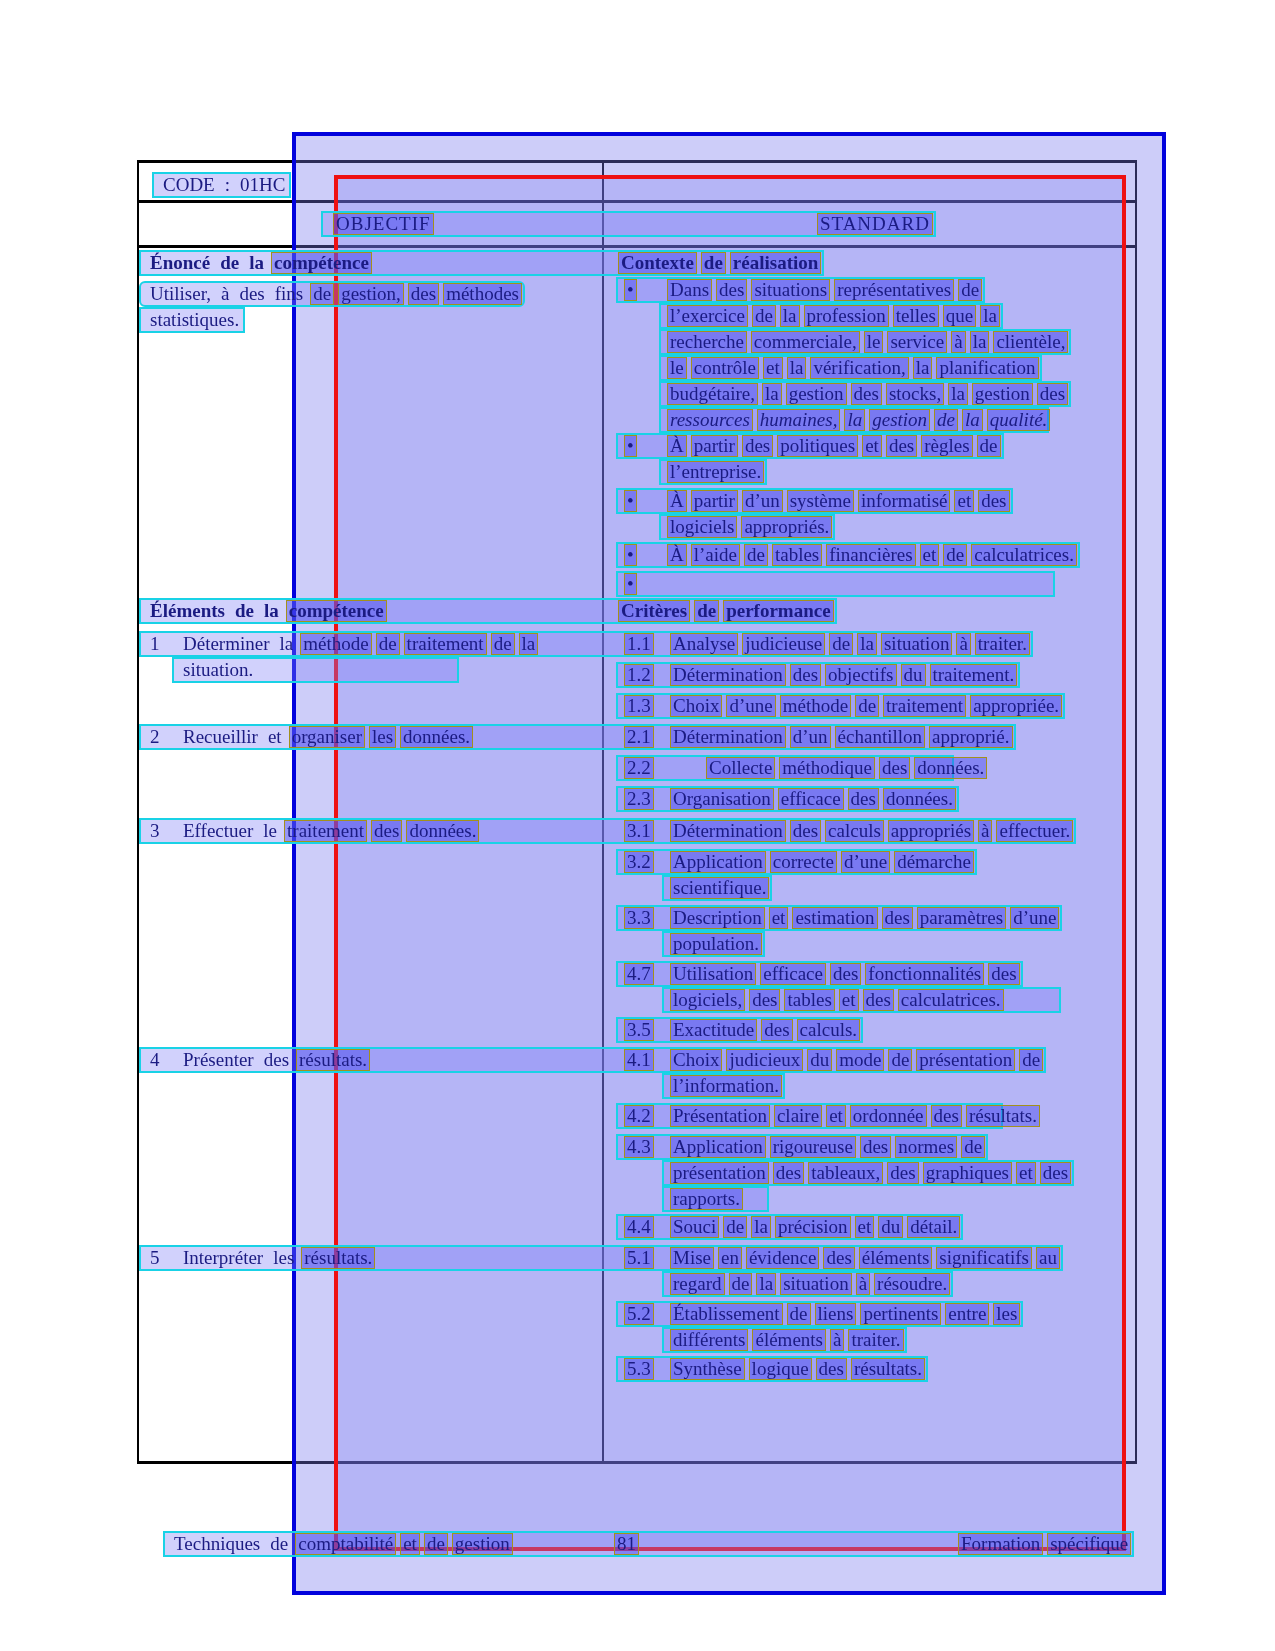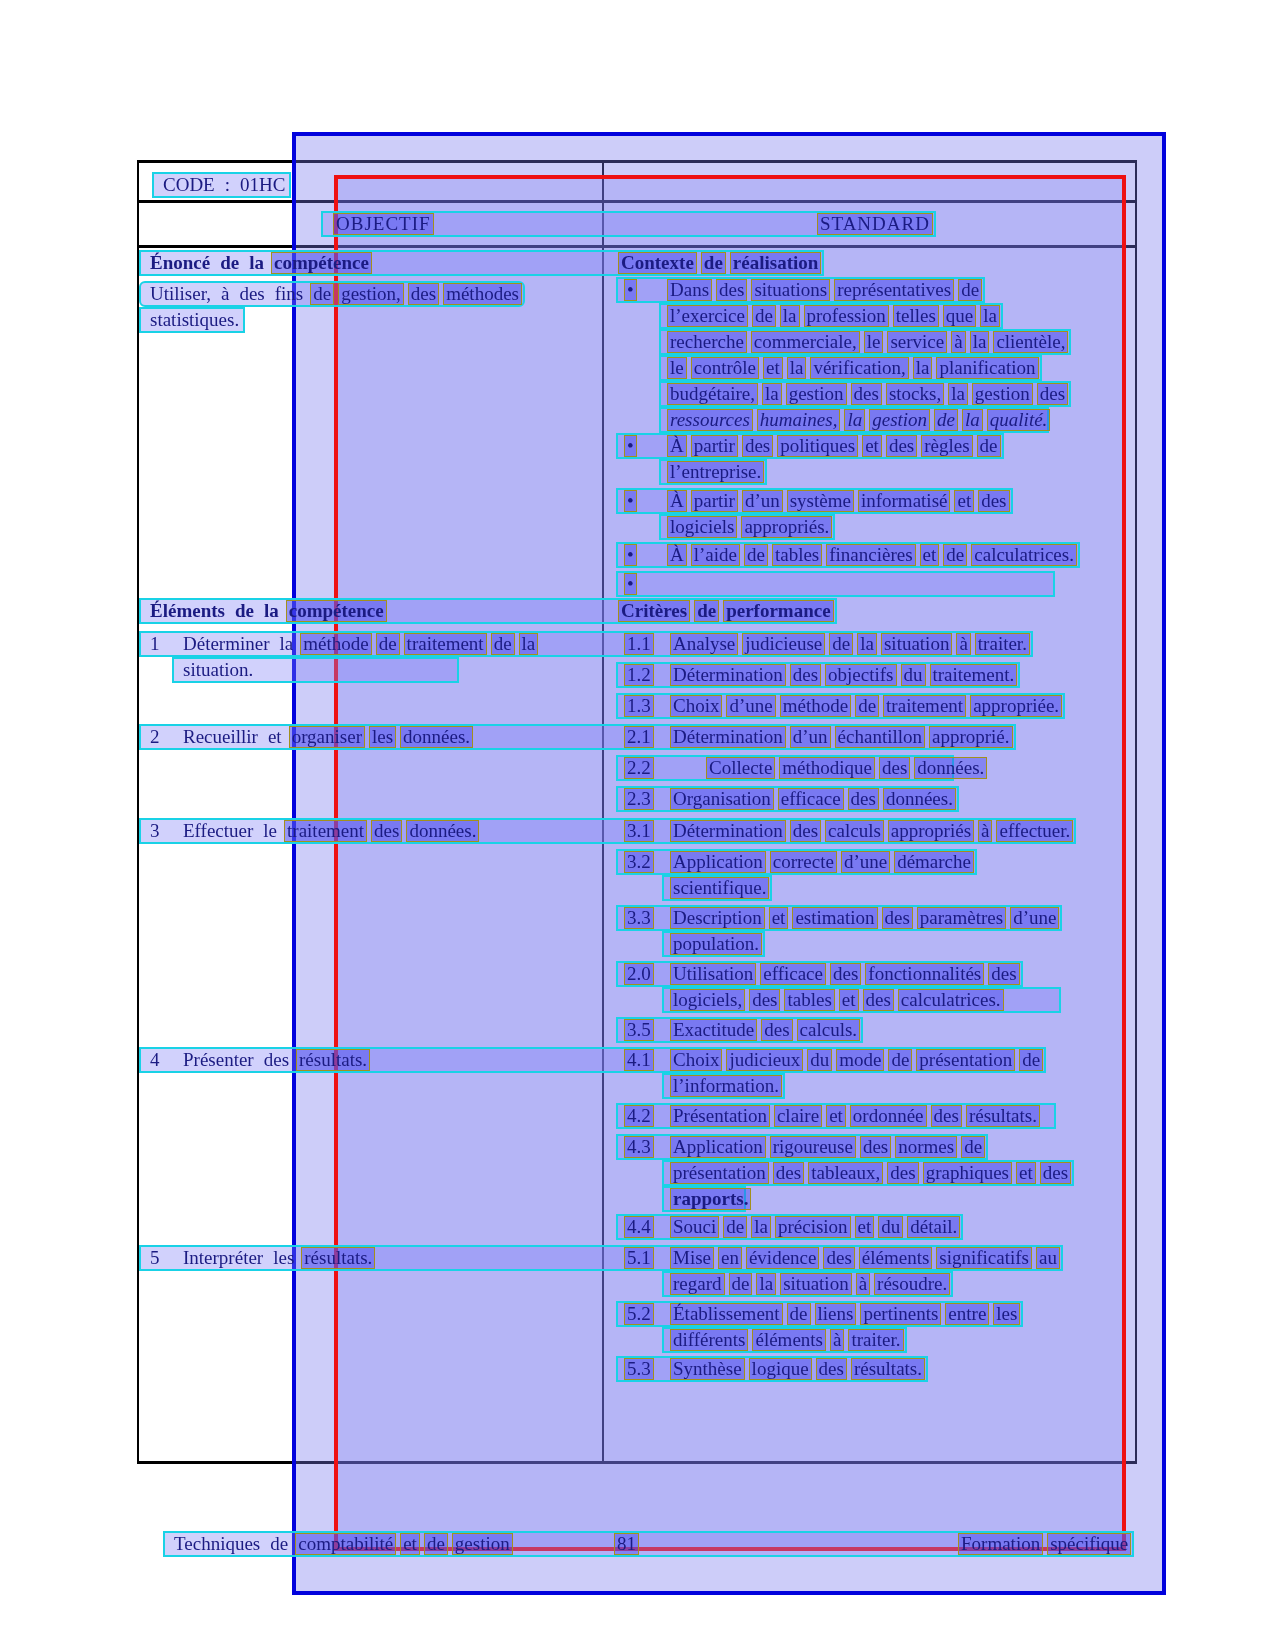--- a/index.html
+++ b/index.html
@@ -171,51 +171,51 @@
         <span class="seg" style="left: 6px;"><span class="w boxed">scientifique.</span></span>
       </div>
       <div class="line" style="left: 616px; top: 905px; width: 446px;">
         <span class="seg" style="left: 6px;"><span class="w boxed">3.3</span></span>
         <span class="seg" style="left: 52px;"><span class="w boxed">Description</span><span class="w boxed">et</span><span class="w boxed">estimation</span><span class="w boxed">des</span><span class="w boxed">paramètres</span><span class="w boxed">d’une</span></span>
       </div>
       <div class="line" style="left: 662px; top: 931px; width: 103px;">
         <span class="seg" style="left: 6px;"><span class="w boxed">population.</span></span>
       </div>
       <div class="line" style="left: 616px; top: 961px; width: 407px;">
-        <span class="seg" style="left: 6px;"><span class="w boxed">2.0</span></span>
+        <span class="seg" style="left: 6px;"><span class="w boxed">4.7</span></span>
         <span class="seg" style="left: 52px;"><span class="w boxed">Utilisation</span><span class="w boxed">efficace</span><span class="w boxed">des</span><span class="w boxed">fonctionnalités</span><span class="w boxed">des</span></span>
       </div>
       <div class="line" style="left: 662px; top: 987px; width: 399px; font-family: Liberation Serif, serif;">
         <span class="seg" style="left: 6px;"><span class="w boxed">logiciels,</span><span class="w boxed">des</span><span class="w boxed">tables</span><span class="w boxed">et</span><span class="w boxed">des</span><span class="w boxed">calculatrices.</span></span>
       </div>
       <div class="line" style="left: 616px; top: 1017px; width: 247px;">
         <span class="seg" style="left: 6px;"><span class="w boxed">3.5</span></span>
         <span class="seg" style="left: 52px;"><span class="w boxed">Exactitude</span><span class="w boxed">des</span><span class="w boxed">calculs.</span></span>
       </div>
       <div class="line" style="left: 139px; top: 1047px; width: 907px;">
         <span class="seg" style="left: 6px;"><span class="w">4</span></span>
         <span class="seg" style="left: 39px;"><span class="w">Présenter</span><span class="w">des</span><span class="w boxed">résultats.</span></span>
         <span class="seg" style="left: 483px;"><span class="w boxed">4.1</span></span>
         <span class="seg" style="left: 529px;"><span class="w boxed">Choix</span><span class="w boxed">judicieux</span><span class="w boxed">du</span><span class="w boxed">mode</span><span class="w boxed">de</span><span class="w boxed">présentation</span><span class="w boxed">de</span></span>
       </div>
       <div class="line" style="left: 662px; top: 1073px; width: 123px;">
         <span class="seg" style="left: 6px;"><span class="w boxed">l’information.</span></span>
       </div>
-      <div class="line" style="left: 616px; top: 1103px; width: 440px;">
+      <div class="line" style="left: 616px; top: 1103px; width: 387px;">
         <span class="seg" style="left: 6px;"><span class="w boxed">4.2</span></span>
         <span class="seg" style="left: 52px;"><span class="w boxed">Présentation</span><span class="w boxed">claire</span><span class="w boxed">et</span><span class="w boxed">ordonnée</span><span class="w boxed">des</span><span class="w boxed">résultats.</span></span>
       </div>
       <div class="line" style="left: 616px; top: 1134px; width: 372px;">
         <span class="seg" style="left: 6px;"><span class="w boxed">4.3</span></span>
         <span class="seg" style="left: 52px;"><span class="w boxed">Application</span><span class="w boxed">rigoureuse</span><span class="w boxed">des</span><span class="w boxed">normes</span><span class="w boxed">de</span></span>
       </div>
       <div class="line" style="left: 662px; top: 1160px; width: 412px;">
         <span class="seg" style="left: 6px;"><span class="w boxed">présentation</span><span class="w boxed">des</span><span class="w boxed">tableaux,</span><span class="w boxed">des</span><span class="w boxed">graphiques</span><span class="w boxed">et</span><span class="w boxed">des</span></span>
       </div>
-      <div class="line" style="left: 662px; top: 1186px; width: 84px; font-weight: bold;">
+      <div class="line" style="left: 662px; top: 1186px; width: 107px;">
         <span class="seg" style="left: 6px;"><span class="w boxed">rapports.</span></span>
       </div>
       <div class="line" style="left: 616px; top: 1214px; width: 347px;">
         <span class="seg" style="left: 6px;"><span class="w boxed">4.4</span></span>
         <span class="seg" style="left: 52px;"><span class="w boxed">Souci</span><span class="w boxed">de</span><span class="w boxed">la</span><span class="w boxed">précision</span><span class="w boxed">et</span><span class="w boxed">du</span><span class="w boxed">détail.</span></span>
       </div>
       <div class="line" style="left: 139px; top: 1245px; width: 924px;">
         <span class="seg" style="left: 6px;"><span class="w">5</span></span>
         <span class="seg" style="left: 39px;"><span class="w">Interpréter</span><span class="w">les</span><span class="w boxed">résultats.</span></span>
         <span class="seg" style="left: 483px;"><span class="w boxed">5.1</span></span>

